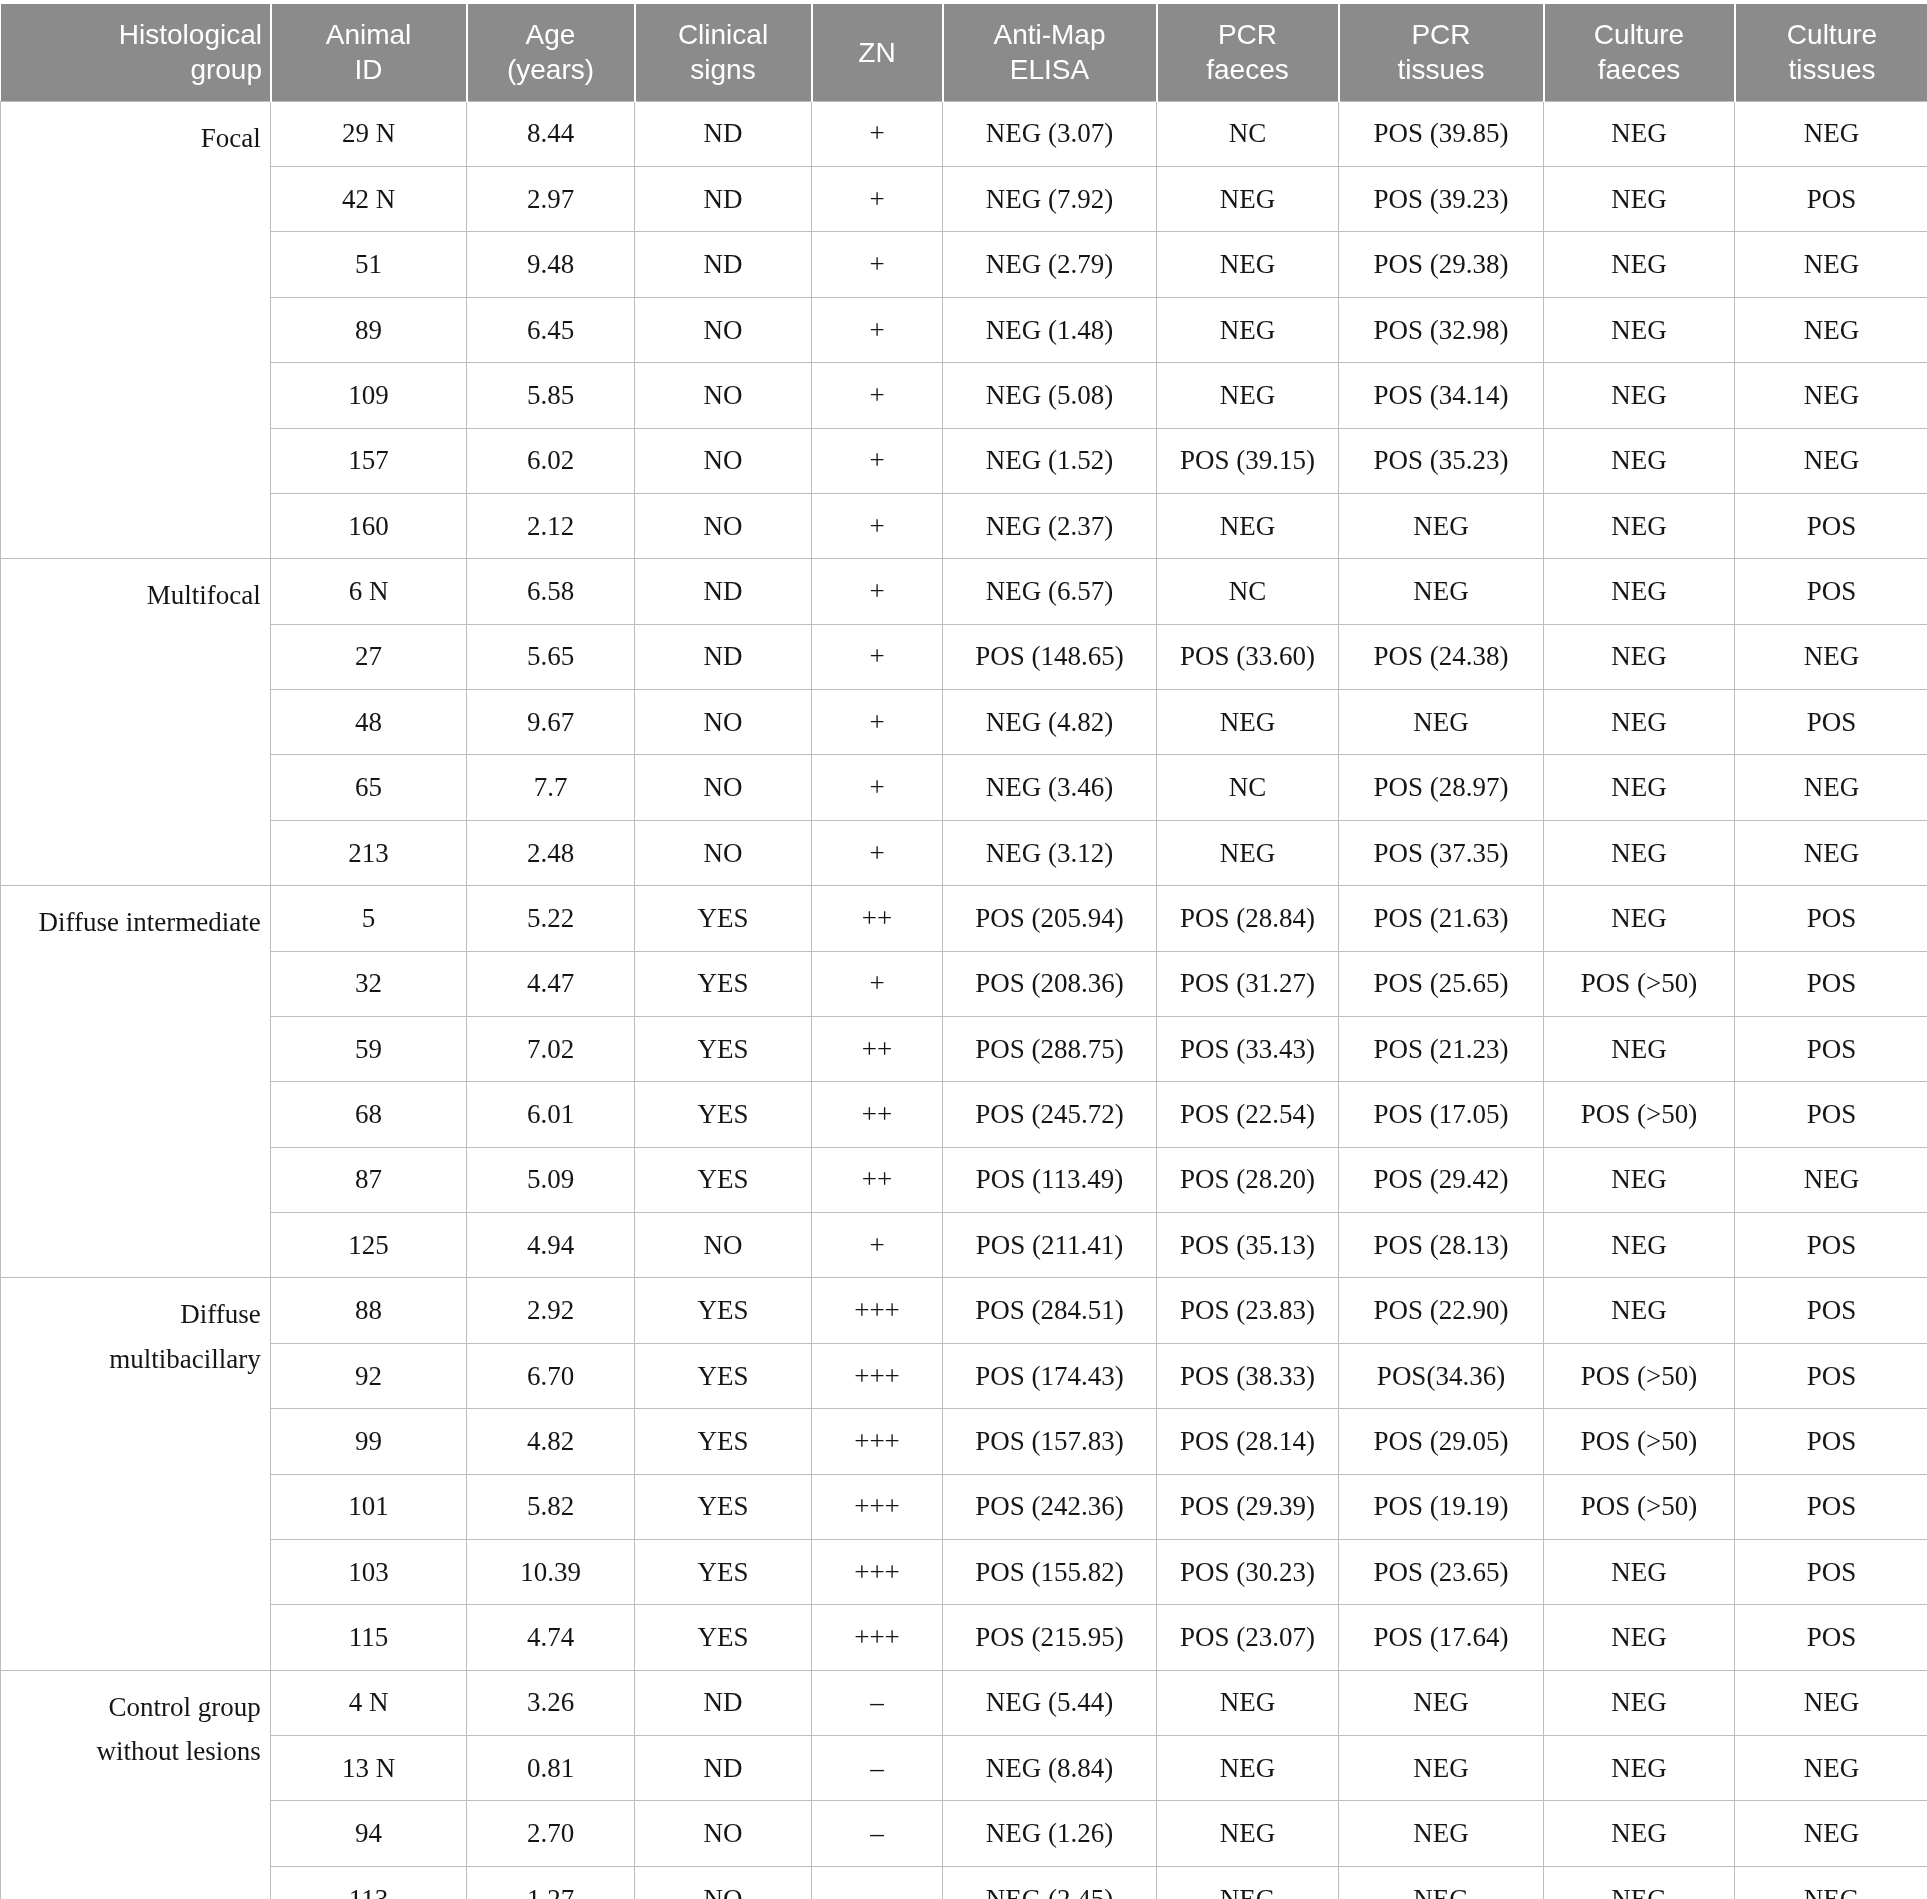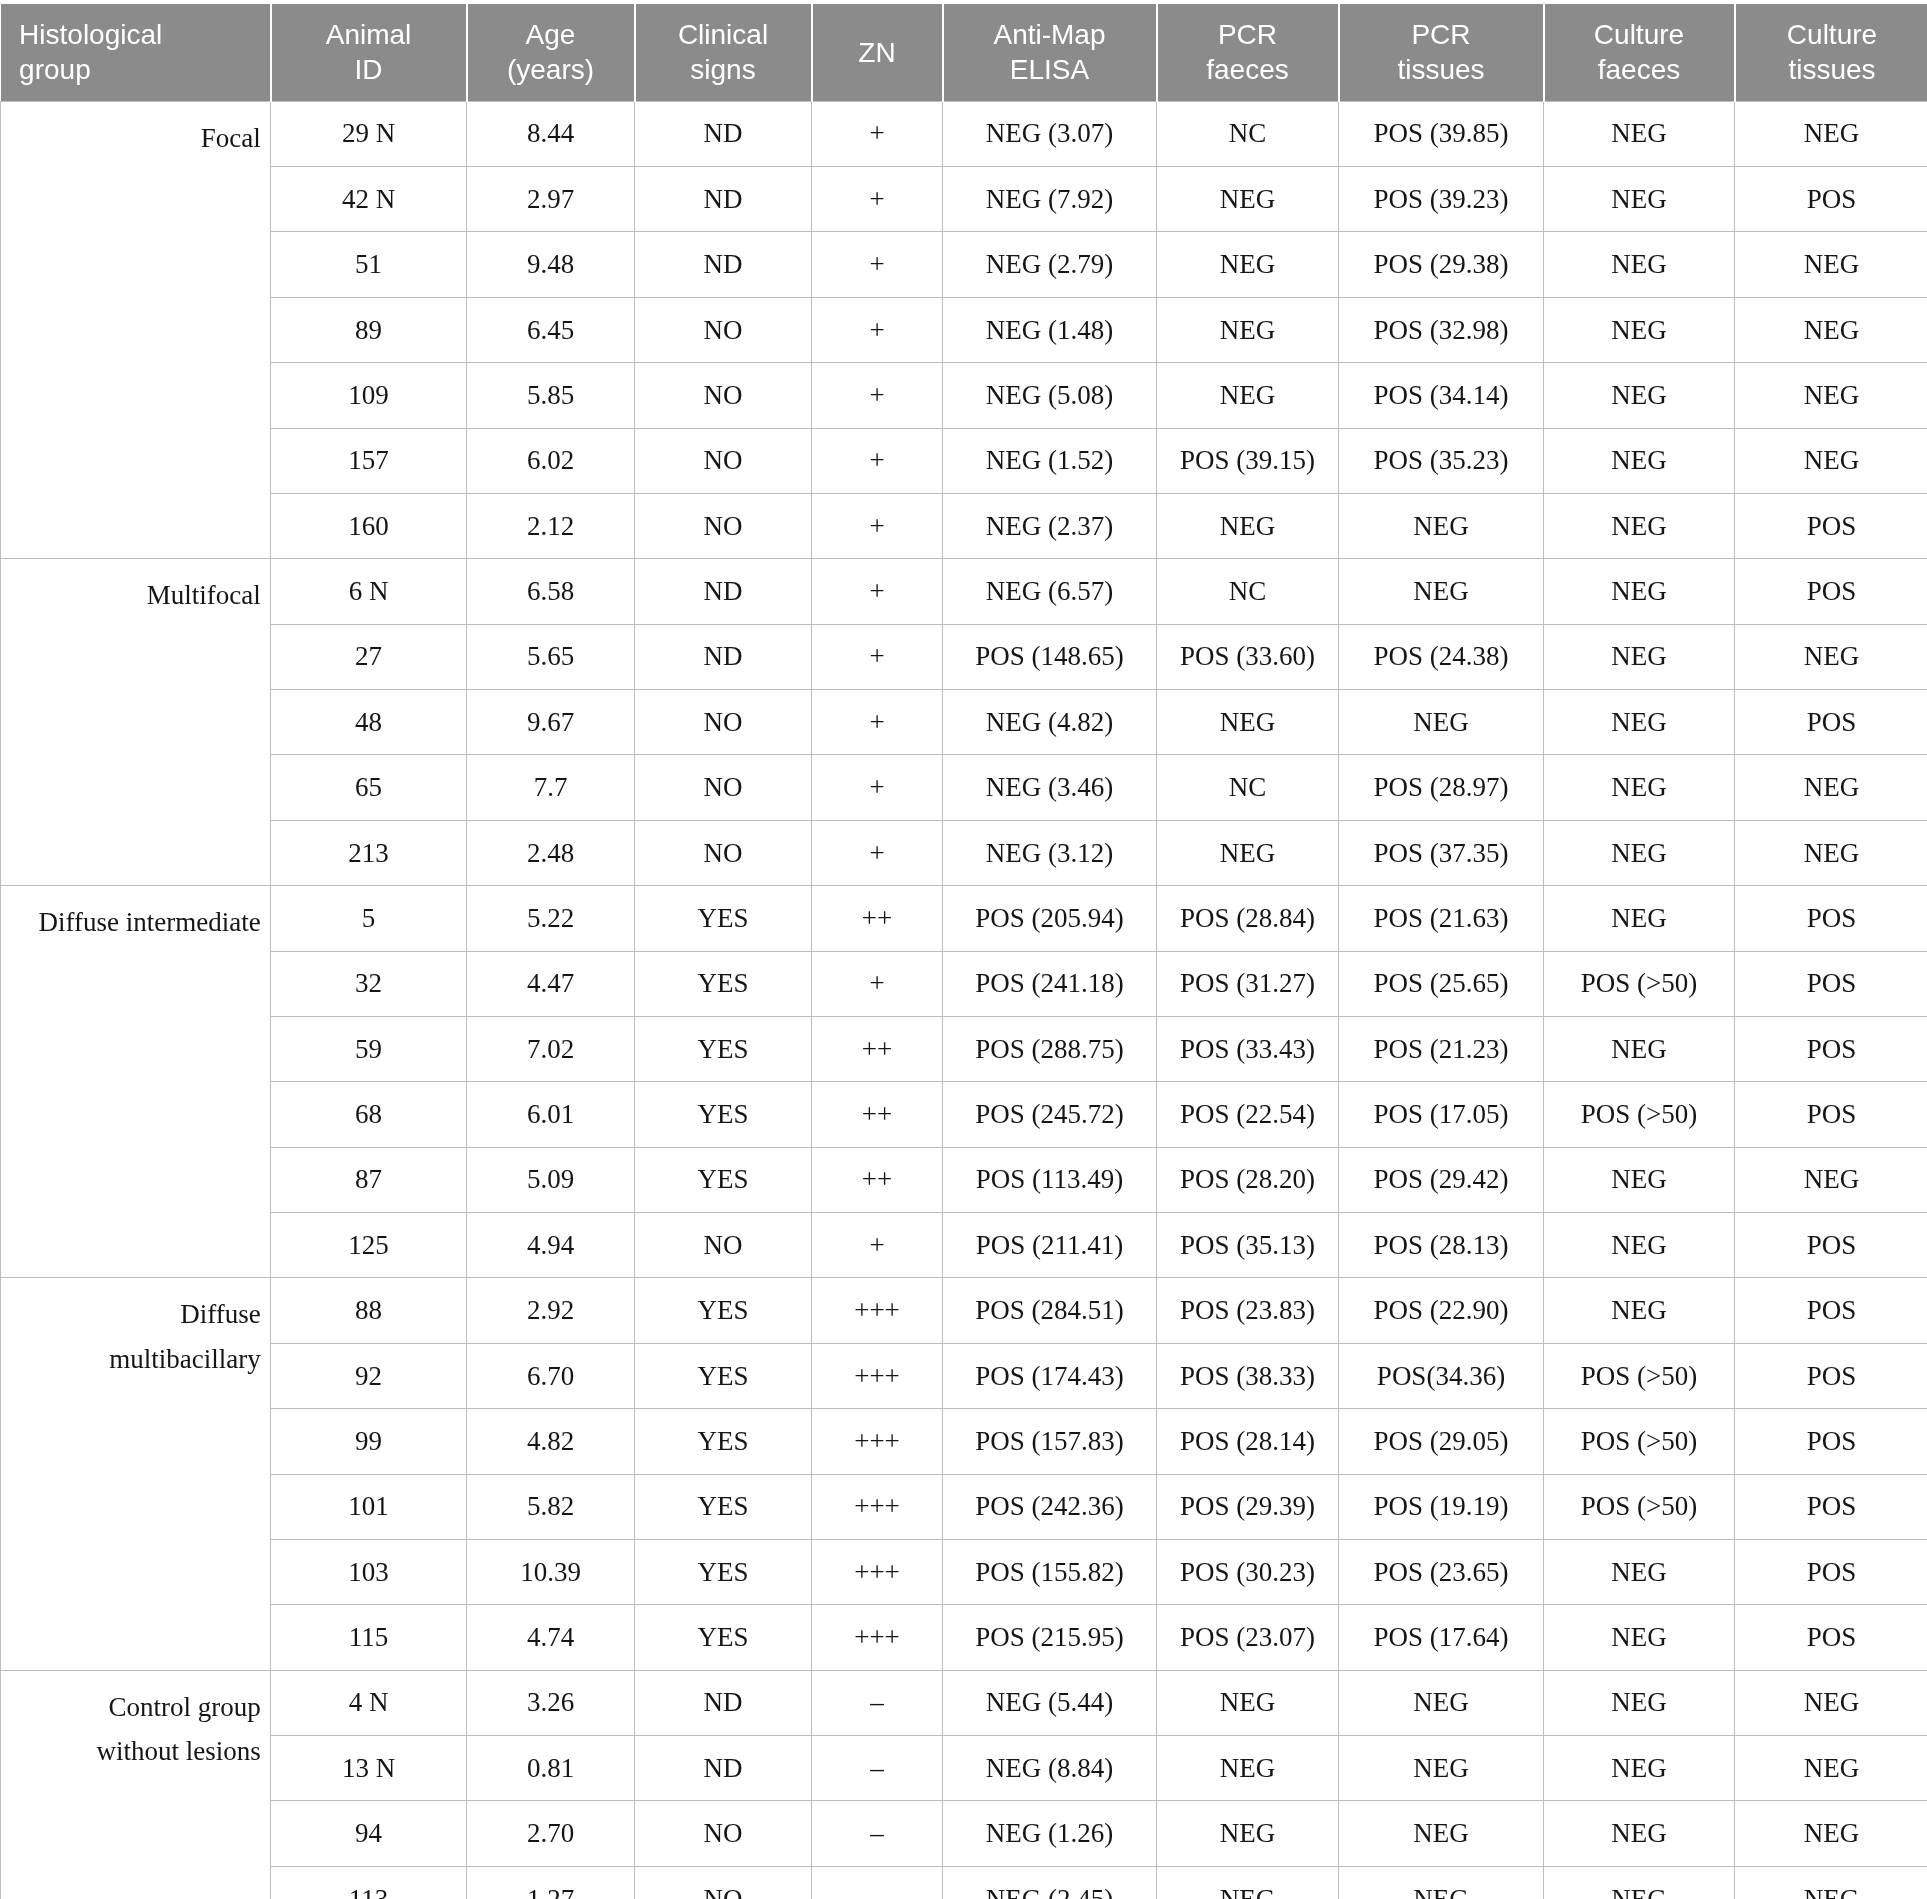--- a/index.html
+++ b/index.html
@@ -28,21 +28,21 @@
     font-size:28px;
     line-height:1.25;
     white-space:pre-line;
     text-align:center;
     vertical-align:middle;
     padding:7.5px 7.5px;
     height:82px;
     border-right:2.8px solid #ffffff;
   }
   thead th:last-child{border-right:0;}
-  thead th.first-col{text-align:left;padding-left:18.6px;}
+  thead th.first-col{text-align:right;padding-left:18.6px;}
   tbody td{
     border:0.9px solid var(--border);
     font-size:27px;
     text-align:center;
     vertical-align:middle;
     height:57px;
     padding:3.7px 5.6px;
   }
   tbody td.group-cell{
     text-align:right;
@@ -237,21 +237,21 @@
           <td>POS (28.84)</td>
           <td>POS (21.63)</td>
           <td>NEG</td>
           <td>POS</td>
         </tr>
         <tr>
           <td>32</td>
           <td>4.47</td>
           <td>YES</td>
           <td>+</td>
-          <td>POS (241.18)</td>
+          <td>POS (208.36)</td>
           <td>POS (31.27)</td>
           <td>POS (25.65)</td>
           <td>POS (&gt;50)</td>
           <td>POS</td>
         </tr>
         <tr>
           <td>59</td>
           <td>7.02</td>
           <td>YES</td>
           <td>++</td>

